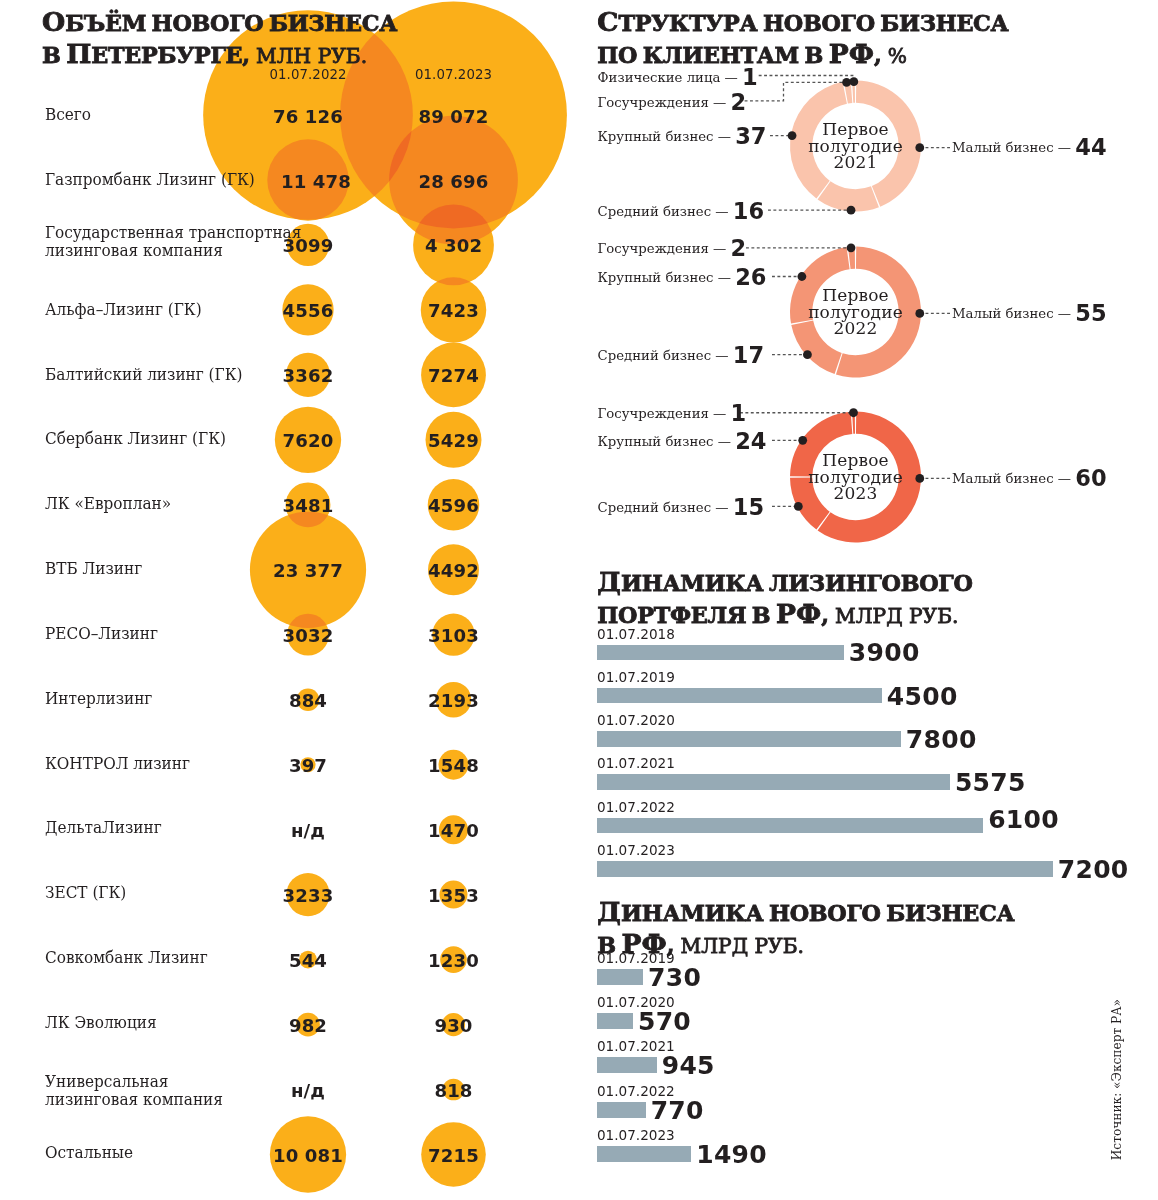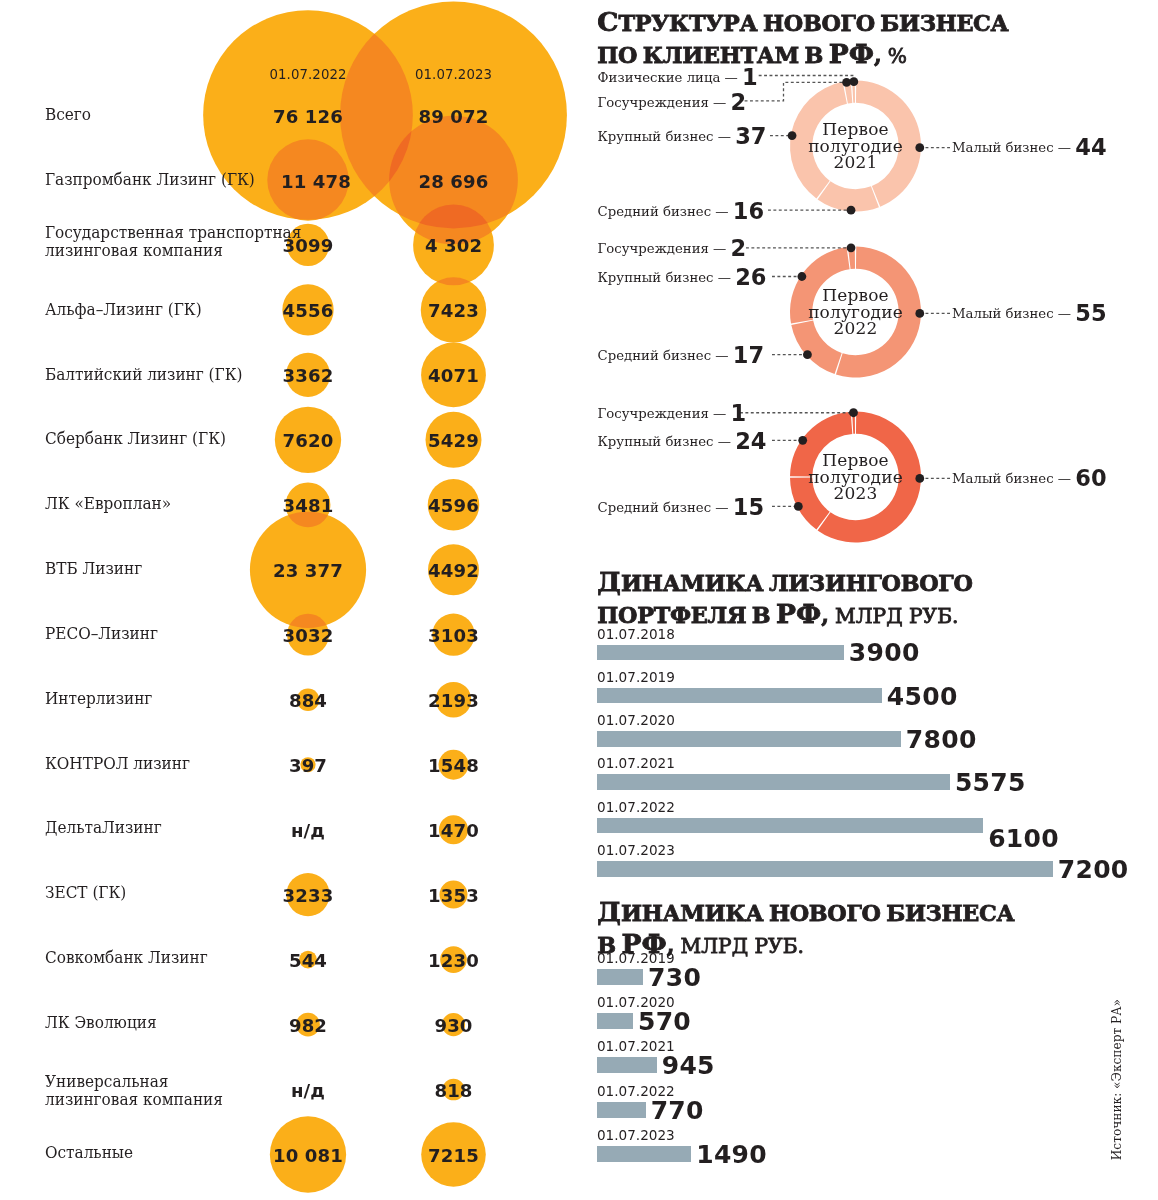--- a/index.html
+++ b/index.html
@@ -132,40 +132,41 @@
         <circle cx="453.5" cy="244.9" r="40.39812866953122" clip-path="url(#cp6)" fill="#F58820"></circle>
         <circle cx="453.5" cy="244.9" r="40.39812866953122" clip-path="url(#cp7)" fill="#F58820"></circle>
         <circle cx="453.5" cy="309.9" r="32.73959682097506" clip-path="url(#cp8)" fill="#F58820"></circle>
       </g>
       <g>
         <circle cx="453.5" cy="180" r="64.37159622069349" clip-path="url(#tq10)" fill="#EF6A23"></circle>
         <circle cx="453.5" cy="244.9" r="40.39812866953122" clip-path="url(#tq12)" fill="#EF6A23"></circle>
       </g>
     </svg>
 
+  <div class="h-title abs" id="titleBubble" style="left:42px;top:8px;width:460px;"><span><span class="cap">О</span><span class="sc">БЪЁМ</span> <span class="sc">НОВОГО</span> <span class="sc">БИЗНЕСА</span></span><br><span><span class="sc">В</span> <span class="cap">П</span><span class="sc">ЕТЕРБУРГЕ,</span></span><span class="h-unit"> МЛН&nbsp;РУБ.</span></div>
 
   <div id="bubbleLabels">
       <div class="colhdr" style="left: 308px; top: 66.5px;">01.07.2022</div>
       <div class="colhdr" style="left: 453.5px; top: 66.5px;">01.07.2023</div>
       <div class="rowlabel" style="left: 45px; top: 105.28px;">Всего</div>
       <div class="bnum" style="left: 308px; top: 115.5px;">76 126</div>
       <div class="bnum" style="left: 453.5px; top: 115.5px;">89 072</div>
       <div class="rowlabel" style="left: 45px; top: 170.08px;">Газпромбанк Лизинг (ГК)</div>
       <div class="bnum" style="left: 316px; top: 180.5px;">11 478</div>
       <div class="bnum" style="left: 453.5px; top: 180.5px;">28 696</div>
       <div class="rowlabel" style="left: 45px; top: 222.88px;">Государственная транспортная
 лизинговая компания</div>
       <div class="bnum" style="left: 308px; top: 245.4px;">3099</div>
       <div class="bnum" style="left: 453.5px; top: 245.4px;">4 302</div>
       <div class="rowlabel" style="left: 45px; top: 299.78px;">Альфа–Лизинг (ГК)</div>
       <div class="bnum" style="left: 308px; top: 310.4px;">4556</div>
       <div class="bnum" style="left: 453.5px; top: 310.4px;">7423</div>
       <div class="rowlabel" style="left: 45px; top: 364.58px;">Балтийский лизинг (ГК)</div>
       <div class="bnum" style="left: 308px; top: 375.4px;">3362</div>
-      <div class="bnum" style="left: 453.5px; top: 375.4px;">4071</div>
+      <div class="bnum" style="left: 453.5px; top: 375.4px;">7274</div>
       <div class="rowlabel" style="left: 45px; top: 429.38px;">Сбербанк Лизинг (ГК)</div>
       <div class="bnum" style="left: 308px; top: 440.3px;">7620</div>
       <div class="bnum" style="left: 453.5px; top: 440.3px;">5429</div>
       <div class="rowlabel" style="left: 45px; top: 494.28px;">ЛК «Европлан»</div>
       <div class="bnum" style="left: 308px; top: 505.3px;">3481</div>
       <div class="bnum" style="left: 453.5px; top: 505.3px;">4596</div>
       <div class="rowlabel" style="left: 45px; top: 559.08px;">ВТБ Лизинг</div>
       <div class="bnum" style="left: 308px; top: 570.3px;">23 377</div>
       <div class="bnum" style="left: 453.5px; top: 570.3px;">4492</div>
       <div class="rowlabel" style="left: 45px; top: 623.88px;">РЕСО–Лизинг</div>
@@ -278,21 +279,21 @@
       <div class="bar" style="left: 17px; top: 127.8px; width: 284.85px; height: 15.5px;"></div>
       <div class="bval" style="left: 306.85px; top: 135.55px; transform: translateY(-50%);">4500</div>
       <div class="bdate" style="left: 17px; top: 152.1px;">01.07.2020</div>
       <div class="bar" style="left: 17px; top: 171.1px; width: 303.84px; height: 15.5px;"></div>
       <div class="bval" style="left: 325.84px; top: 178.85px; transform: translateY(-50%);">7800</div>
       <div class="bdate" style="left: 17px; top: 195.4px;">01.07.2021</div>
       <div class="bar" style="left: 17px; top: 214.4px; width: 352.897px; height: 15.5px;"></div>
       <div class="bval" style="left: 374.897px; top: 222.15px; transform: translateY(-50%);">5575</div>
       <div class="bdate" style="left: 17px; top: 238.7px;">01.07.2022</div>
       <div class="bar" style="left: 17px; top: 257.7px; width: 386.13px; height: 15.5px;"></div>
-      <div class="bval" style="left: 408.13px; top: 278px; transform: translateY(-50%);">6100</div>
+      <div class="bval" style="left: 408.13px; top: 259px; transform: translateY(-50%);">6100</div>
       <div class="bdate" style="left: 17px; top: 282px;">01.07.2023</div>
       <div class="bar" style="left: 17px; top: 301px; width: 455.76px; height: 15.5px;"></div>
       <div class="bval" style="left: 477.76px; top: 308.75px; transform: translateY(-50%);">7200</div>
     </div>
 </div>
 
 <div class="abs" style="left:580px;top:890px;width:578px;height:310px;">
   <div class="h-title abs" id="titleNewbiz" style="left:17.3px;top:8px;width:520px;"><span><span class="cap">Д</span><span class="sc">ИНАМИКА</span> <span class="sc">НОВОГО</span> <span class="sc">БИЗНЕСА</span></span><br><span><span class="sc">В</span> <span class="cap">РФ</span><span class="sc">,</span></span><span class="h-unit"> МЛРД&nbsp;РУБ.</span></div>
   <div id="newbizBars">
       <div class="bdate" style="left: 16.9px; top: 59.5px;">01.07.2019</div>

